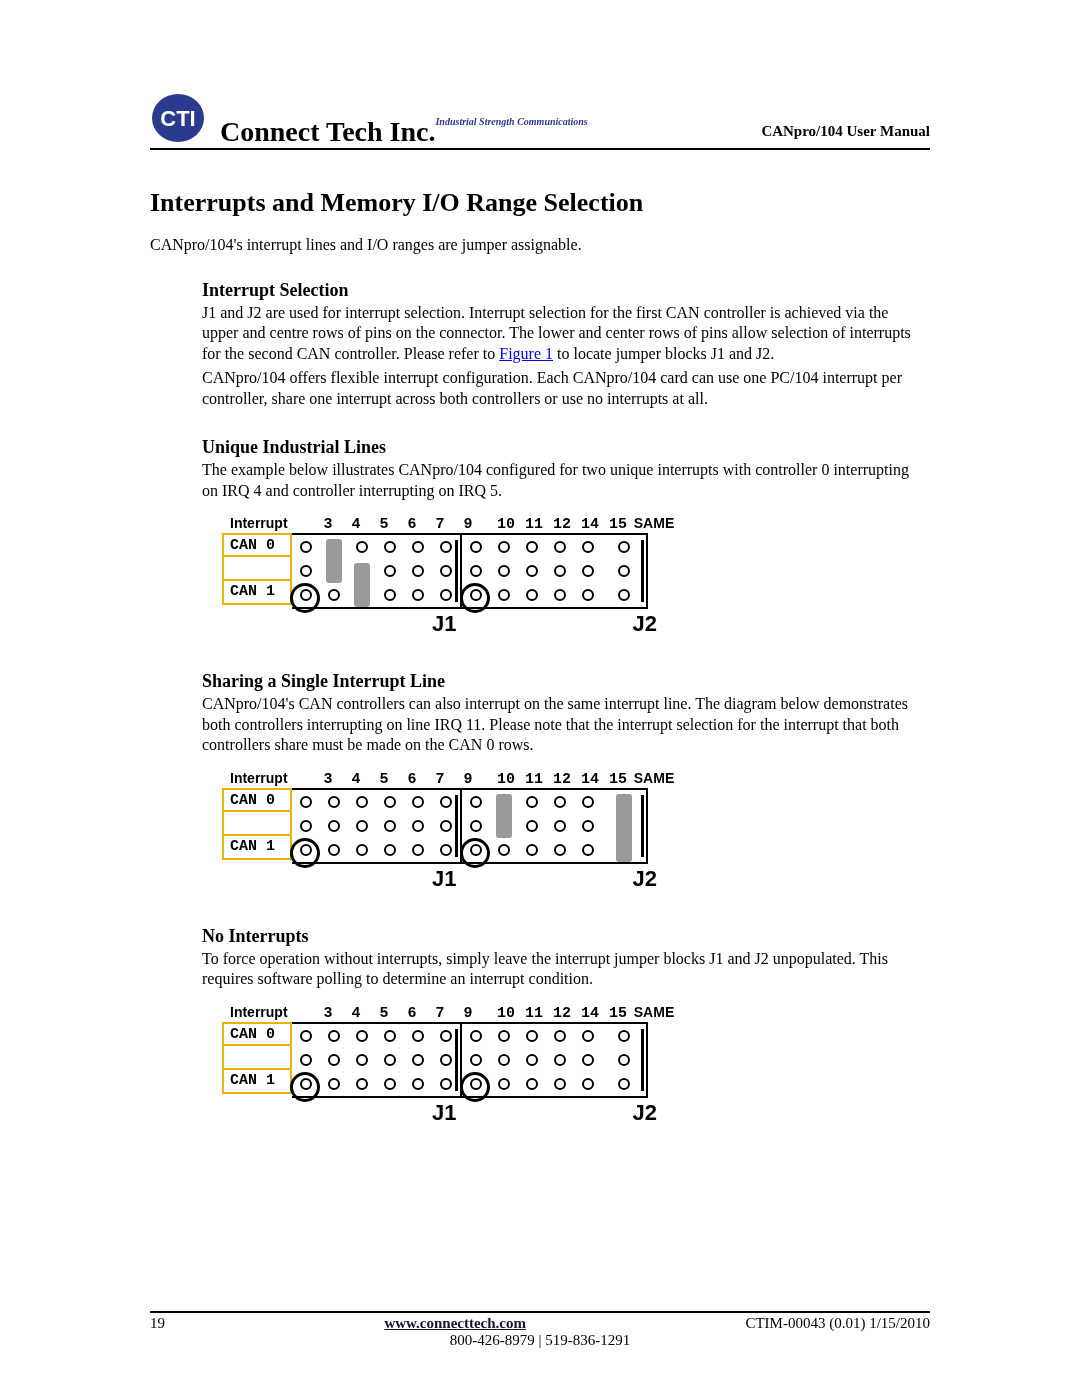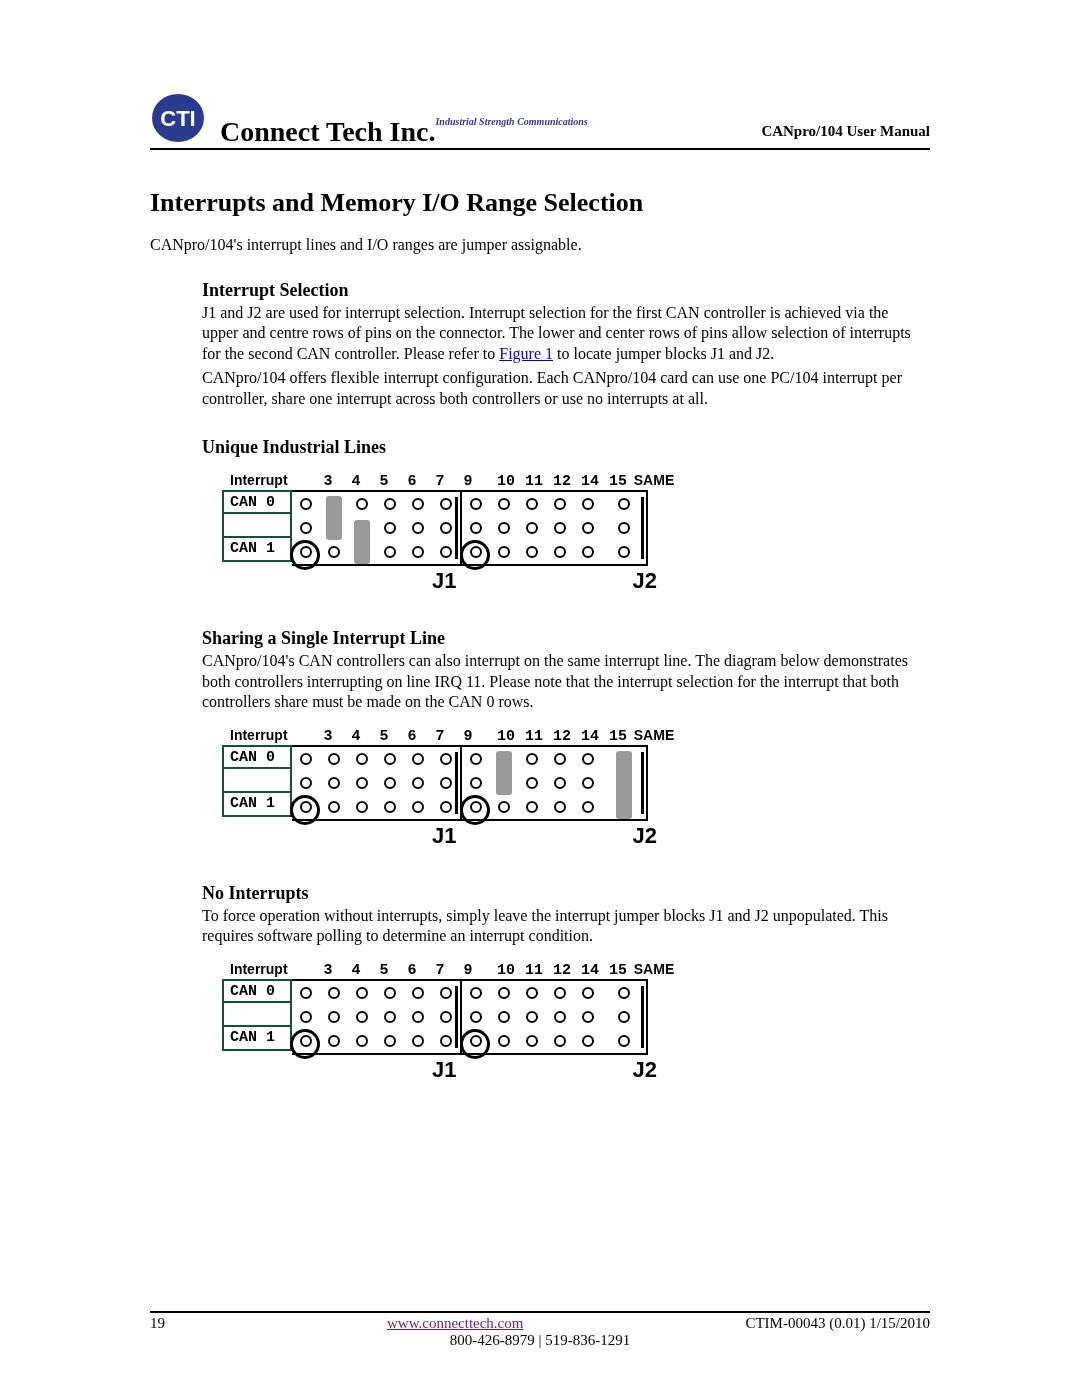--- a/index.html
+++ b/index.html
@@ -118,21 +118,21 @@
     font-size: 14px;
   }
   .jgrid-wrap {
     display: flex;
   }
   .row-labels {
     display: flex;
     flex-direction: column;
   }
   .rlab {
-    border: 2px solid #14532d;
+    border: 2px solid #eab308;
     height: 24px;
     line-height: 22px;
     font-family: "Courier New", monospace;
     font-weight: 700;
     font-size: 15px;
     padding: 0 6px;
     box-sizing: border-box;
     width: 70px;
   }
   .rlab + .rlab { border-top: none; }
@@ -215,22 +215,23 @@
     right: 150px;
     bottom: 48px;
   }
   .footer-line1 {
     display: flex;
     justify-content: space-between;
     font-size: 15px;
     margin-top: 2px;
   }
   .footer-line1 a {
-    color: #701a75;
+    color: #0f172a;
     text-decoration: underline;
+    font-weight: bold;
   }
   .footer-line2 {
     text-align: center;
     font-size: 15px;
   }
 </style>
 </head>
 <body>
 
 <div class="page">
@@ -257,20 +258,21 @@
       <span>J1 and J2 are used for interrupt selection.  Interrupt selection for the first CAN controller is achieved via the upper and centre rows of pins on the connector. The lower and center rows of pins allow selection of interrupts for the second CAN controller.  Please refer to </span>
       <a class="figlink" href="#">Figure 1</a><span> to locate jumper blocks J1 and J2.</span>
     </p>
     <p class="body-text">CANpro/104 offers flexible interrupt configuration.  Each CANpro/104 card can use one PC/104 interrupt per controller, share one interrupt across both controllers or use no interrupts at all.</p>
   </div>
 
   <div class="block-gap"></div>
 
   <div class="sect">
     <h2 class="sub">Unique Industrial Lines</h2>
+    <p class="body-text">The example below illustrates CANpro/104 configured for two unique interrupts with controller 0 interrupting on IRQ 4 and controller interrupting on IRQ 5.</p>
     <div class="jblock" id="dia1">
         <div class="jlabels">
           <span class="lab-interrupt">Interrupt</span>
           <span class="lab-cell">3</span>
           <span class="lab-cell">4</span>
           <span class="lab-cell">5</span>
           <span class="lab-cell">6</span>
           <span class="lab-cell">7</span>
           <span class="lab-cell">9</span>
           <span class="lab-gap"></span>

